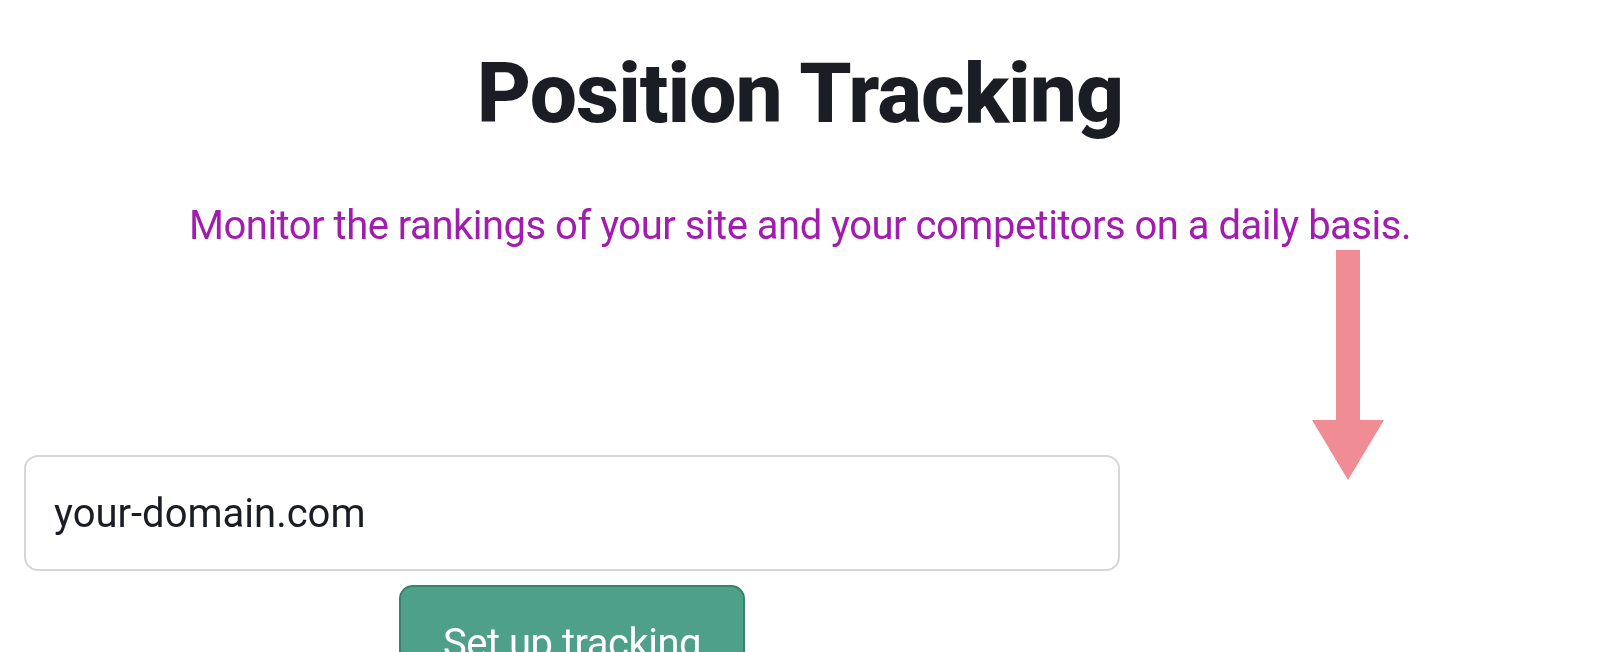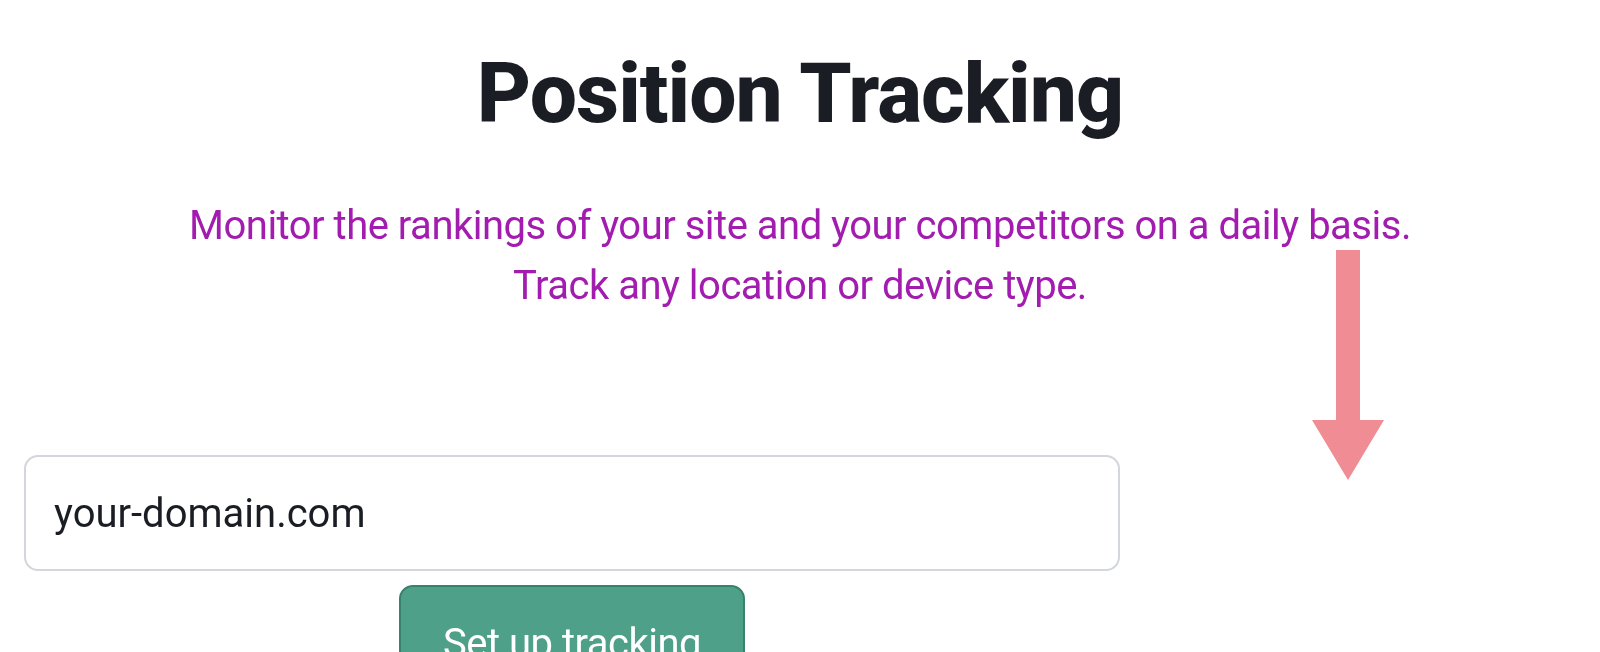--- a/index.html
+++ b/index.html
@@ -77,21 +77,20 @@
       pointer-events: none;
     }
   </style>
 </head>
 <body>
 
 <div class="container">
   <h1 class="title">Position Tracking</h1>
   <p class="subtitle">
     <span>Monitor the rankings of your site and your competitors on a daily basis.</span><br>
-    <span>Track any location or device type.</span>
   </p>
 </div>
 
 <div class="form-row">
   <input type="text" class="domain-input" value="your-domain.com" style="">
   <button class="setup-button">Set up tracking</button>
 </div>
 
 <svg class="arrow" viewBox="0 0 100 230">
   <line x1="50" y1="0" x2="50" y2="185" stroke="#f08c93" stroke-width="24" stroke-linecap="round"></line>

